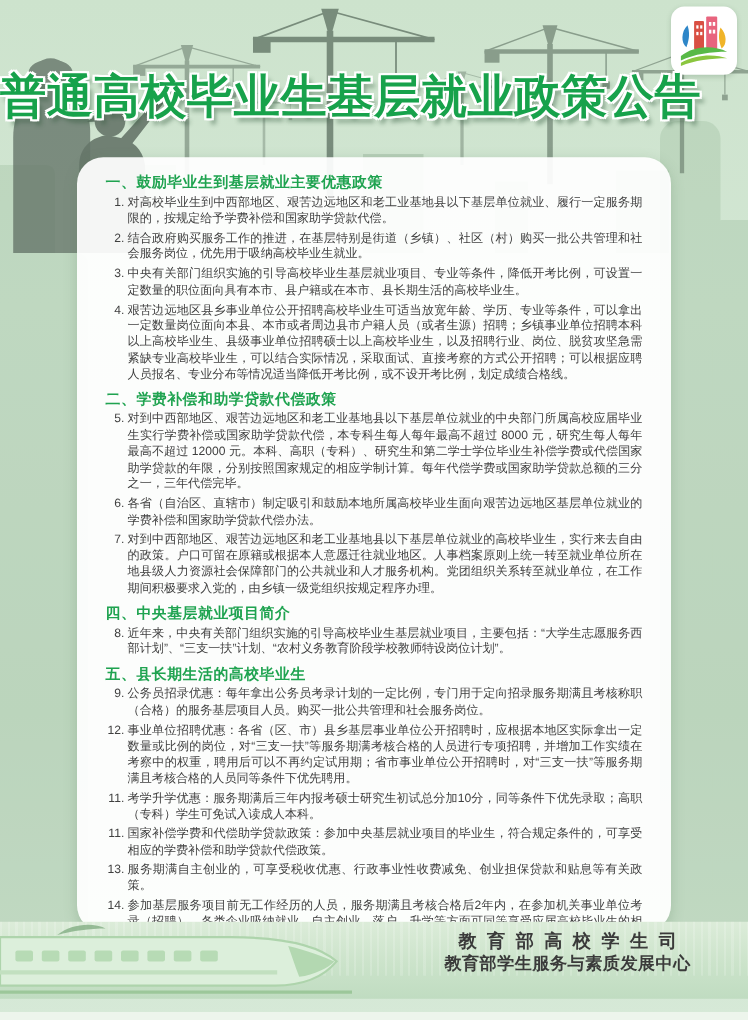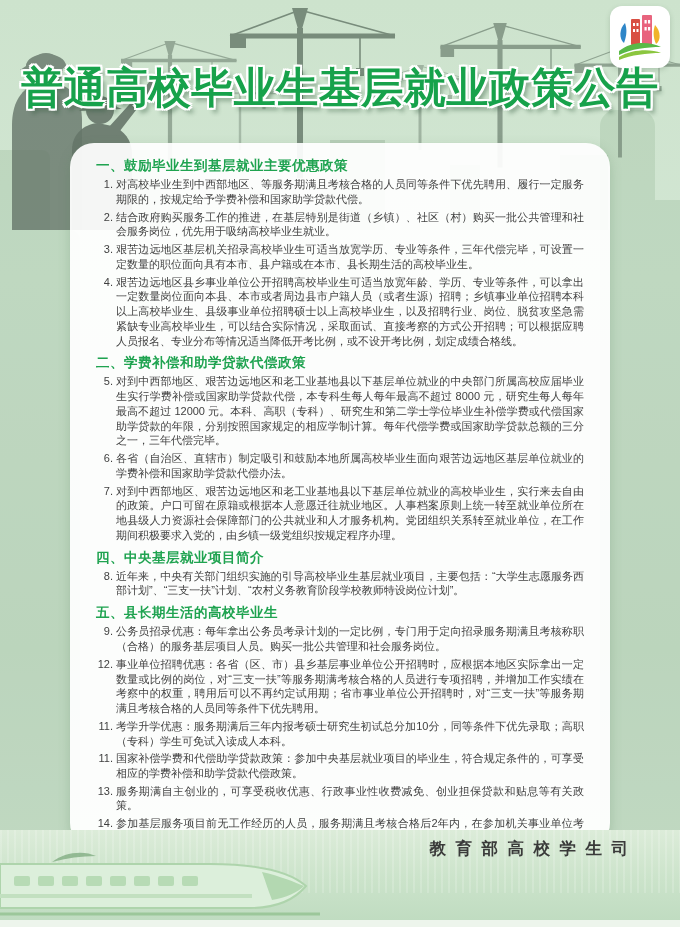--- a/index.html
+++ b/index.html
@@ -13,21 +13,21 @@
   .header-art{ position:absolute; left:0; top:0; width:680px; height:230px; }
   .side-skyline{ position:absolute; left:0; top:110px; width:680px; height:750px; }
   
   .logo-card{
     position:absolute; top:6px; right:10px; width:60px; height:62px;
     background:#ffffff; border-radius:12px; box-shadow:0 2px 5px rgba(80,110,85,.25);
     display:flex; align-items:center; justify-content:center;
   }
   
   .poster-title{
-    position:absolute; top:60px; left:0; width:680px; text-align:center;
+    position:absolute; top:60px; left:0; width:680px; 
     font-size:42px; font-weight:900; letter-spacing:0.5px; color:#17a24b;
     text-shadow:
       -2px 0 0 #fff, 2px 0 0 #fff, 0 -2px 0 #fff, 0 2px 0 #fff,
       -2px -2px 0 #fff, 2px -2px 0 #fff, -2px 2px 0 #fff, 2px 2px 0 #fff,
       4px 5px 4px rgba(45,85,55,.45);
     white-space:nowrap;
   }
   
   .card{
     position:absolute; left:70px; right:70px; top:143px; bottom:80px;
@@ -41,21 +41,21 @@
   }
   .section:first-child .sec-heading{ margin-top:0; }
   .item{
     display:flex; font-size:11px; line-height:1.34; color:#3f3f3f;
     margin-bottom:3px; text-align:justify;
   }
   .item .num{ flex:none; min-width:17px; text-align:right; margin-right:3px; }
   .item .txt{ flex:1; }
   
   .footer-band{
-    position:absolute; left:0; right:0; bottom:7px; height:90px;
+    position:absolute; left:0; right:0; bottom:19px; height:70px;
     background:linear-gradient(180deg,#dcecd9 0%,#cbe3ca 55%,#c0dcc1 100%);
     padding-left:44px;
   }
   .footer-band::before{
     content:""; position:absolute; inset:0 0 30% 0;
     background:repeating-linear-gradient(90deg,rgba(255,255,255,.28) 0 2px,rgba(255,255,255,0) 2px 7px);
     opacity:.6;
   }
   .train-svg{ position:absolute; left:0; bottom:0; }
   .footer-text{
@@ -141,29 +141,29 @@
   </div>
 
   <div class="poster-title">普通高校毕业生基层就业政策公告</div>
 
   <div class="card">
 
     <div class="section">
       <div class="sec-heading">一、鼓励毕业生到基层就业主要优惠政策</div>
       <div class="item">
         <span class="num">1.</span>
-        <span class="txt">对高校毕业生到中西部地区、等服务期满且考核合格的人员同等条件下优先聘用、履行一定服务期限的，按规定给予学费补偿和国家助学贷款代偿。</span>
+        <span class="txt">对高校毕业生到中西部地区、艰苦边远地区和老工业基地县以下基层单位就业、履行一定服务期限的，按规定给予学费补偿和国家助学贷款代偿。</span>
       </div>
       <div class="item">
         <span class="num">2.</span>
         <span class="txt">结合政府购买服务工作的推进，在基层特别是街道（乡镇）、社区（村）购买一批公共管理和社会服务岗位，优先用于吸纳高校毕业生就业。</span>
       </div>
       <div class="item">
         <span class="num">3.</span>
-        <span class="txt">艰苦边远地区基层机关招录高校毕业生可适当放宽学历、专业等条件，三年代偿完毕，可设置一定数量的职位面向具有本市、县户籍或在本市、县长期生活的高校毕业生。</span>
+        <span class="txt">中央有关部门组织实施的引导高校毕业生基层就业项目、专业等条件，降低开考比例，可设置一定数量的职位面向具有本市、县户籍或在本市、县长期生活的高校毕业生。</span>
       </div>
       <div class="item">
         <span class="num">4.</span>
         <span class="txt">艰苦边远地区县乡事业单位公开招聘高校毕业生可适当放宽年龄、学历、专业等条件，可以拿出一定数量岗位面向本县、本市或者周边县市户籍人员（或者生源）招聘；乡镇事业单位招聘本科以上高校毕业生、县级事业单位招聘硕士以上高校毕业生，以及招聘行业、岗位、脱贫攻坚急需紧缺专业高校毕业生，可以结合实际情况，采取面试、直接考察的方式公开招聘；可以根据应聘人员报名、专业分布等情况适当降低开考比例，或不设开考比例，划定成绩合格线。</span>
       </div>
     </div>
 
     <div class="section">
       <div class="sec-heading">二、学费补偿和助学贷款代偿政策</div>
       <div class="item">
@@ -235,17 +235,18 @@
         <rect x="134" y="24" width="16" height="10" rx="2"></rect>
         <rect x="158" y="24" width="16" height="10" rx="2"></rect>
         <rect x="182" y="24" width="16" height="10" rx="2"></rect>
       </g>
       <line x1="0" y1="44" x2="252" y2="44" stroke="#c2e0c0" stroke-width="4"></line>
       <line x1="0" y1="62" x2="320" y2="62" stroke="#9cc79a" stroke-width="3"></line>
       <path d="M52,10 C64,0 84,-2 96,4 C82,4 66,6 52,10 Z" fill="#76a578" opacity="0.7"></path>
     </svg>
     <div class="footer-text">
       <div class="footer-line1">教育部高校学生司</div>
+      <div class="footer-line2">教育部学生服务与素质发展中心</div>
     </div>
   </div>
   <div class="bottom-strip"></div>
 
 </div>
 
 </body></html>

